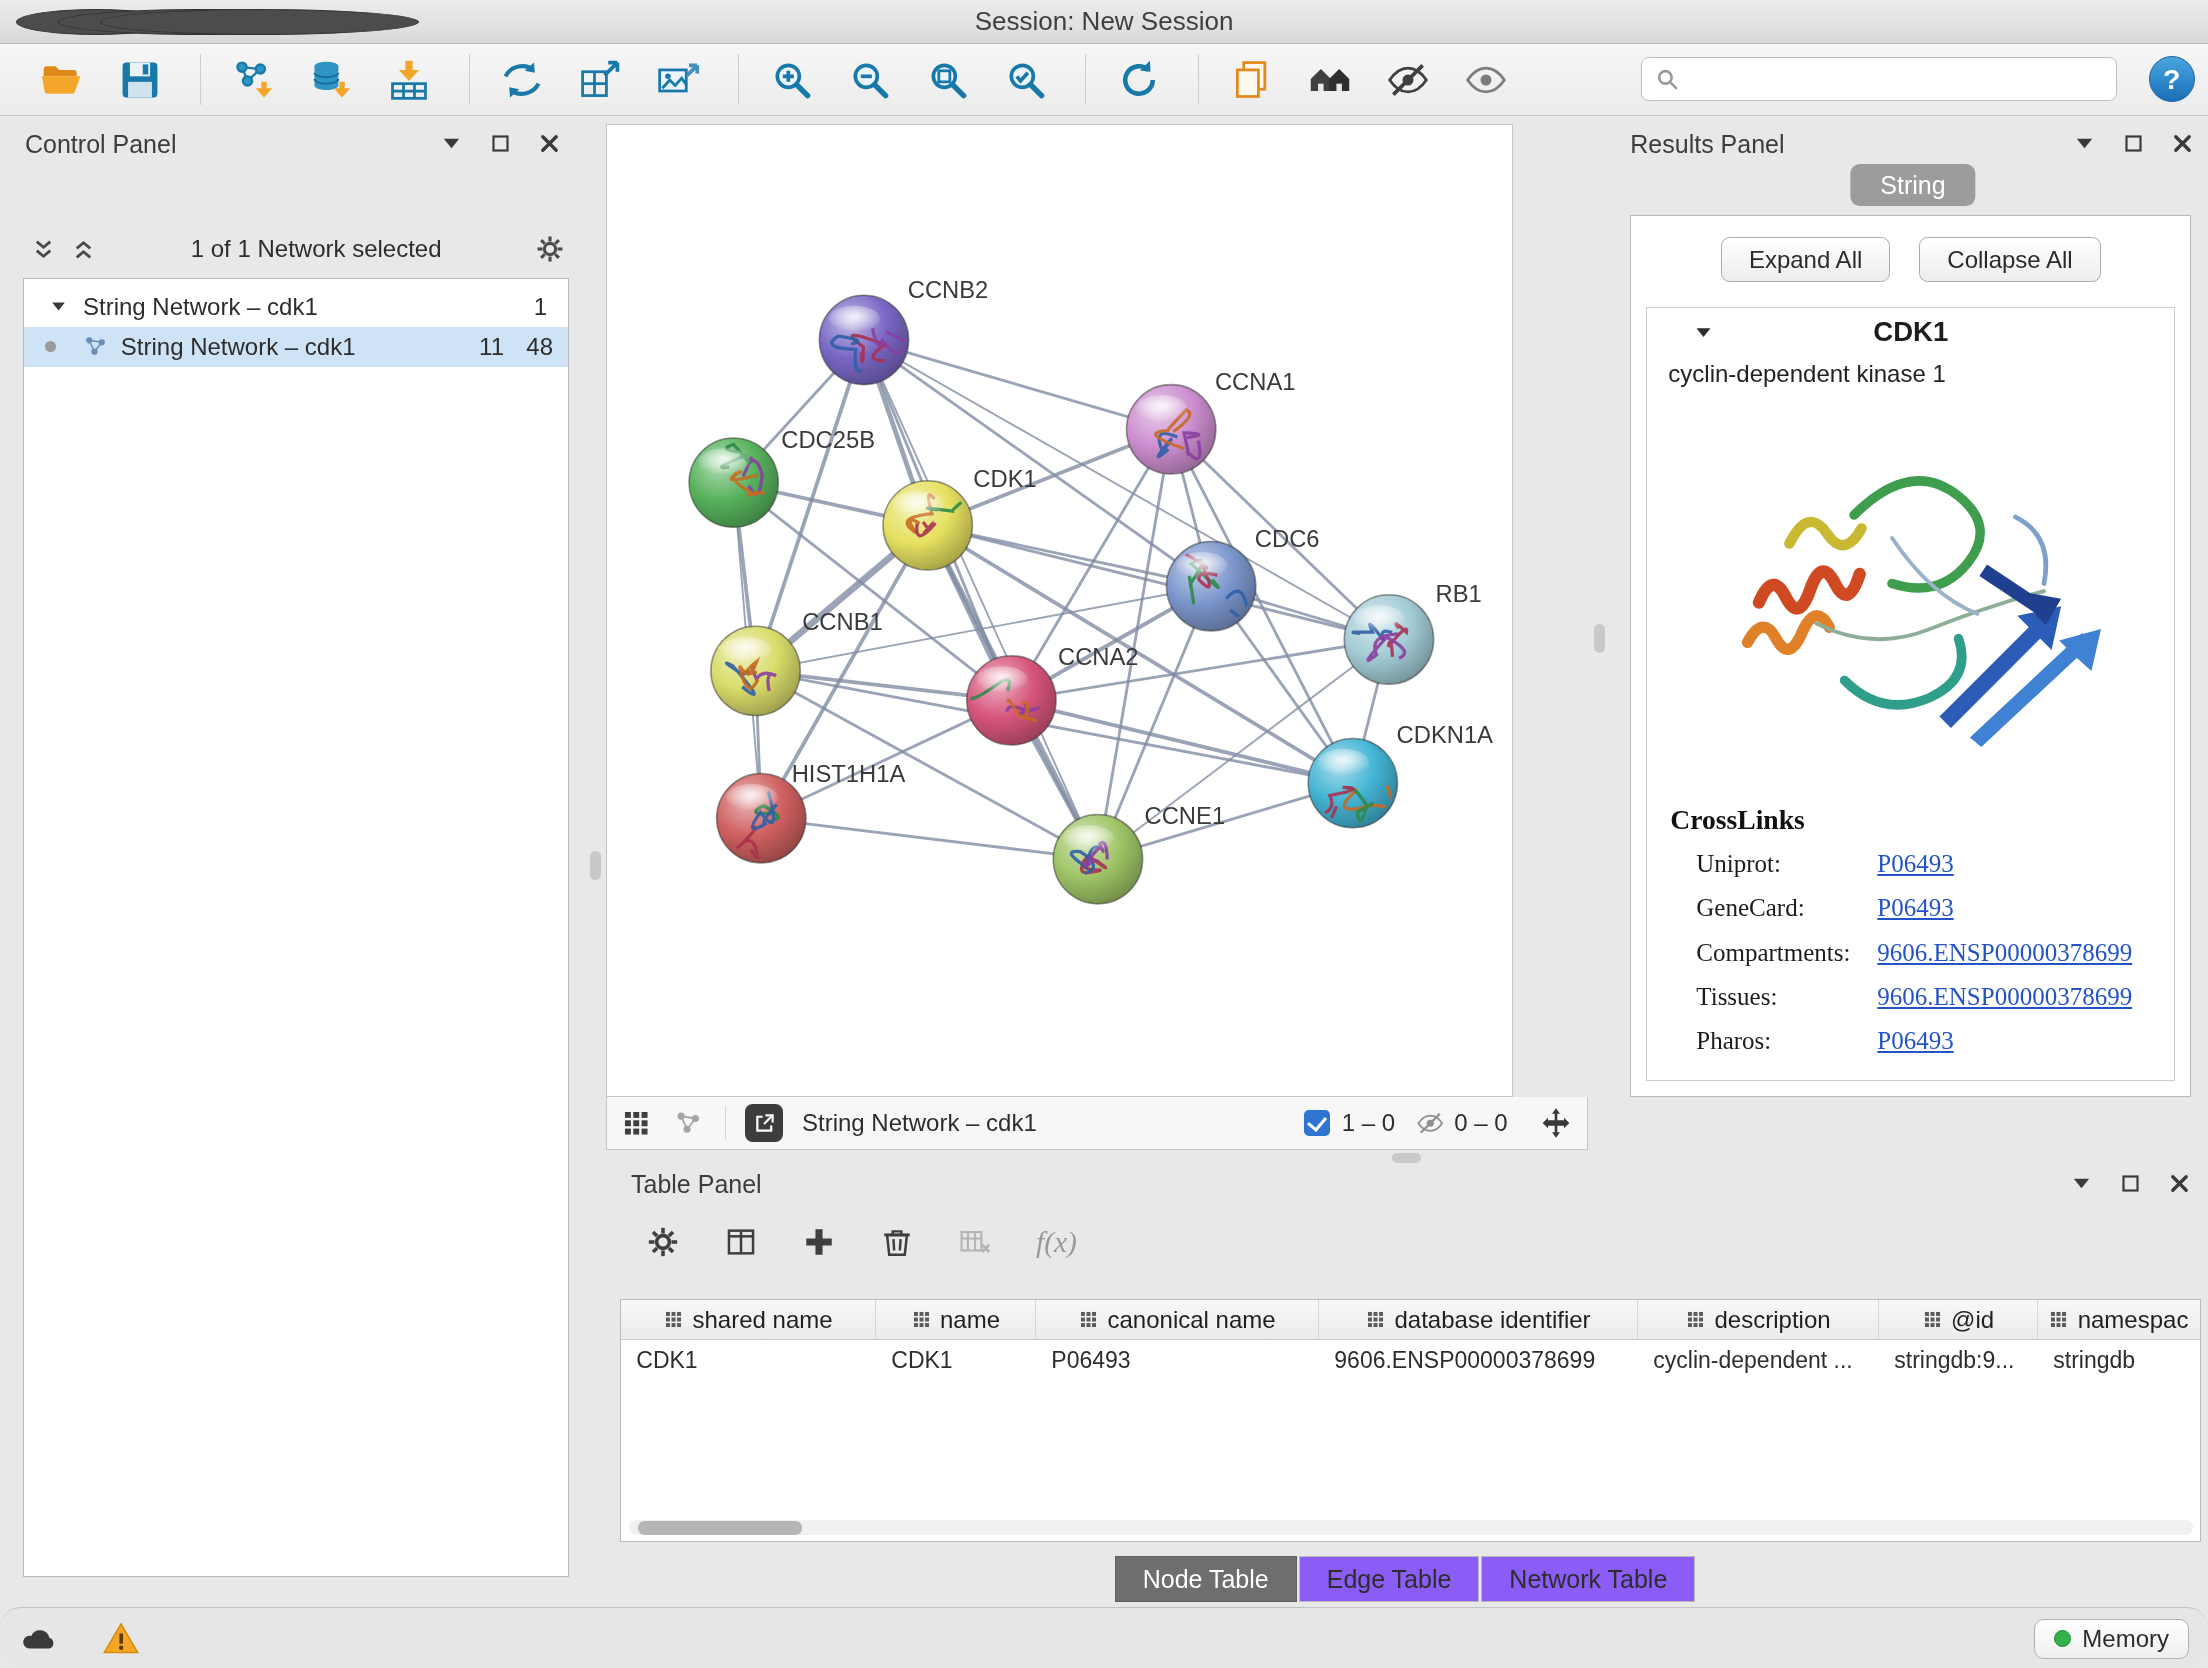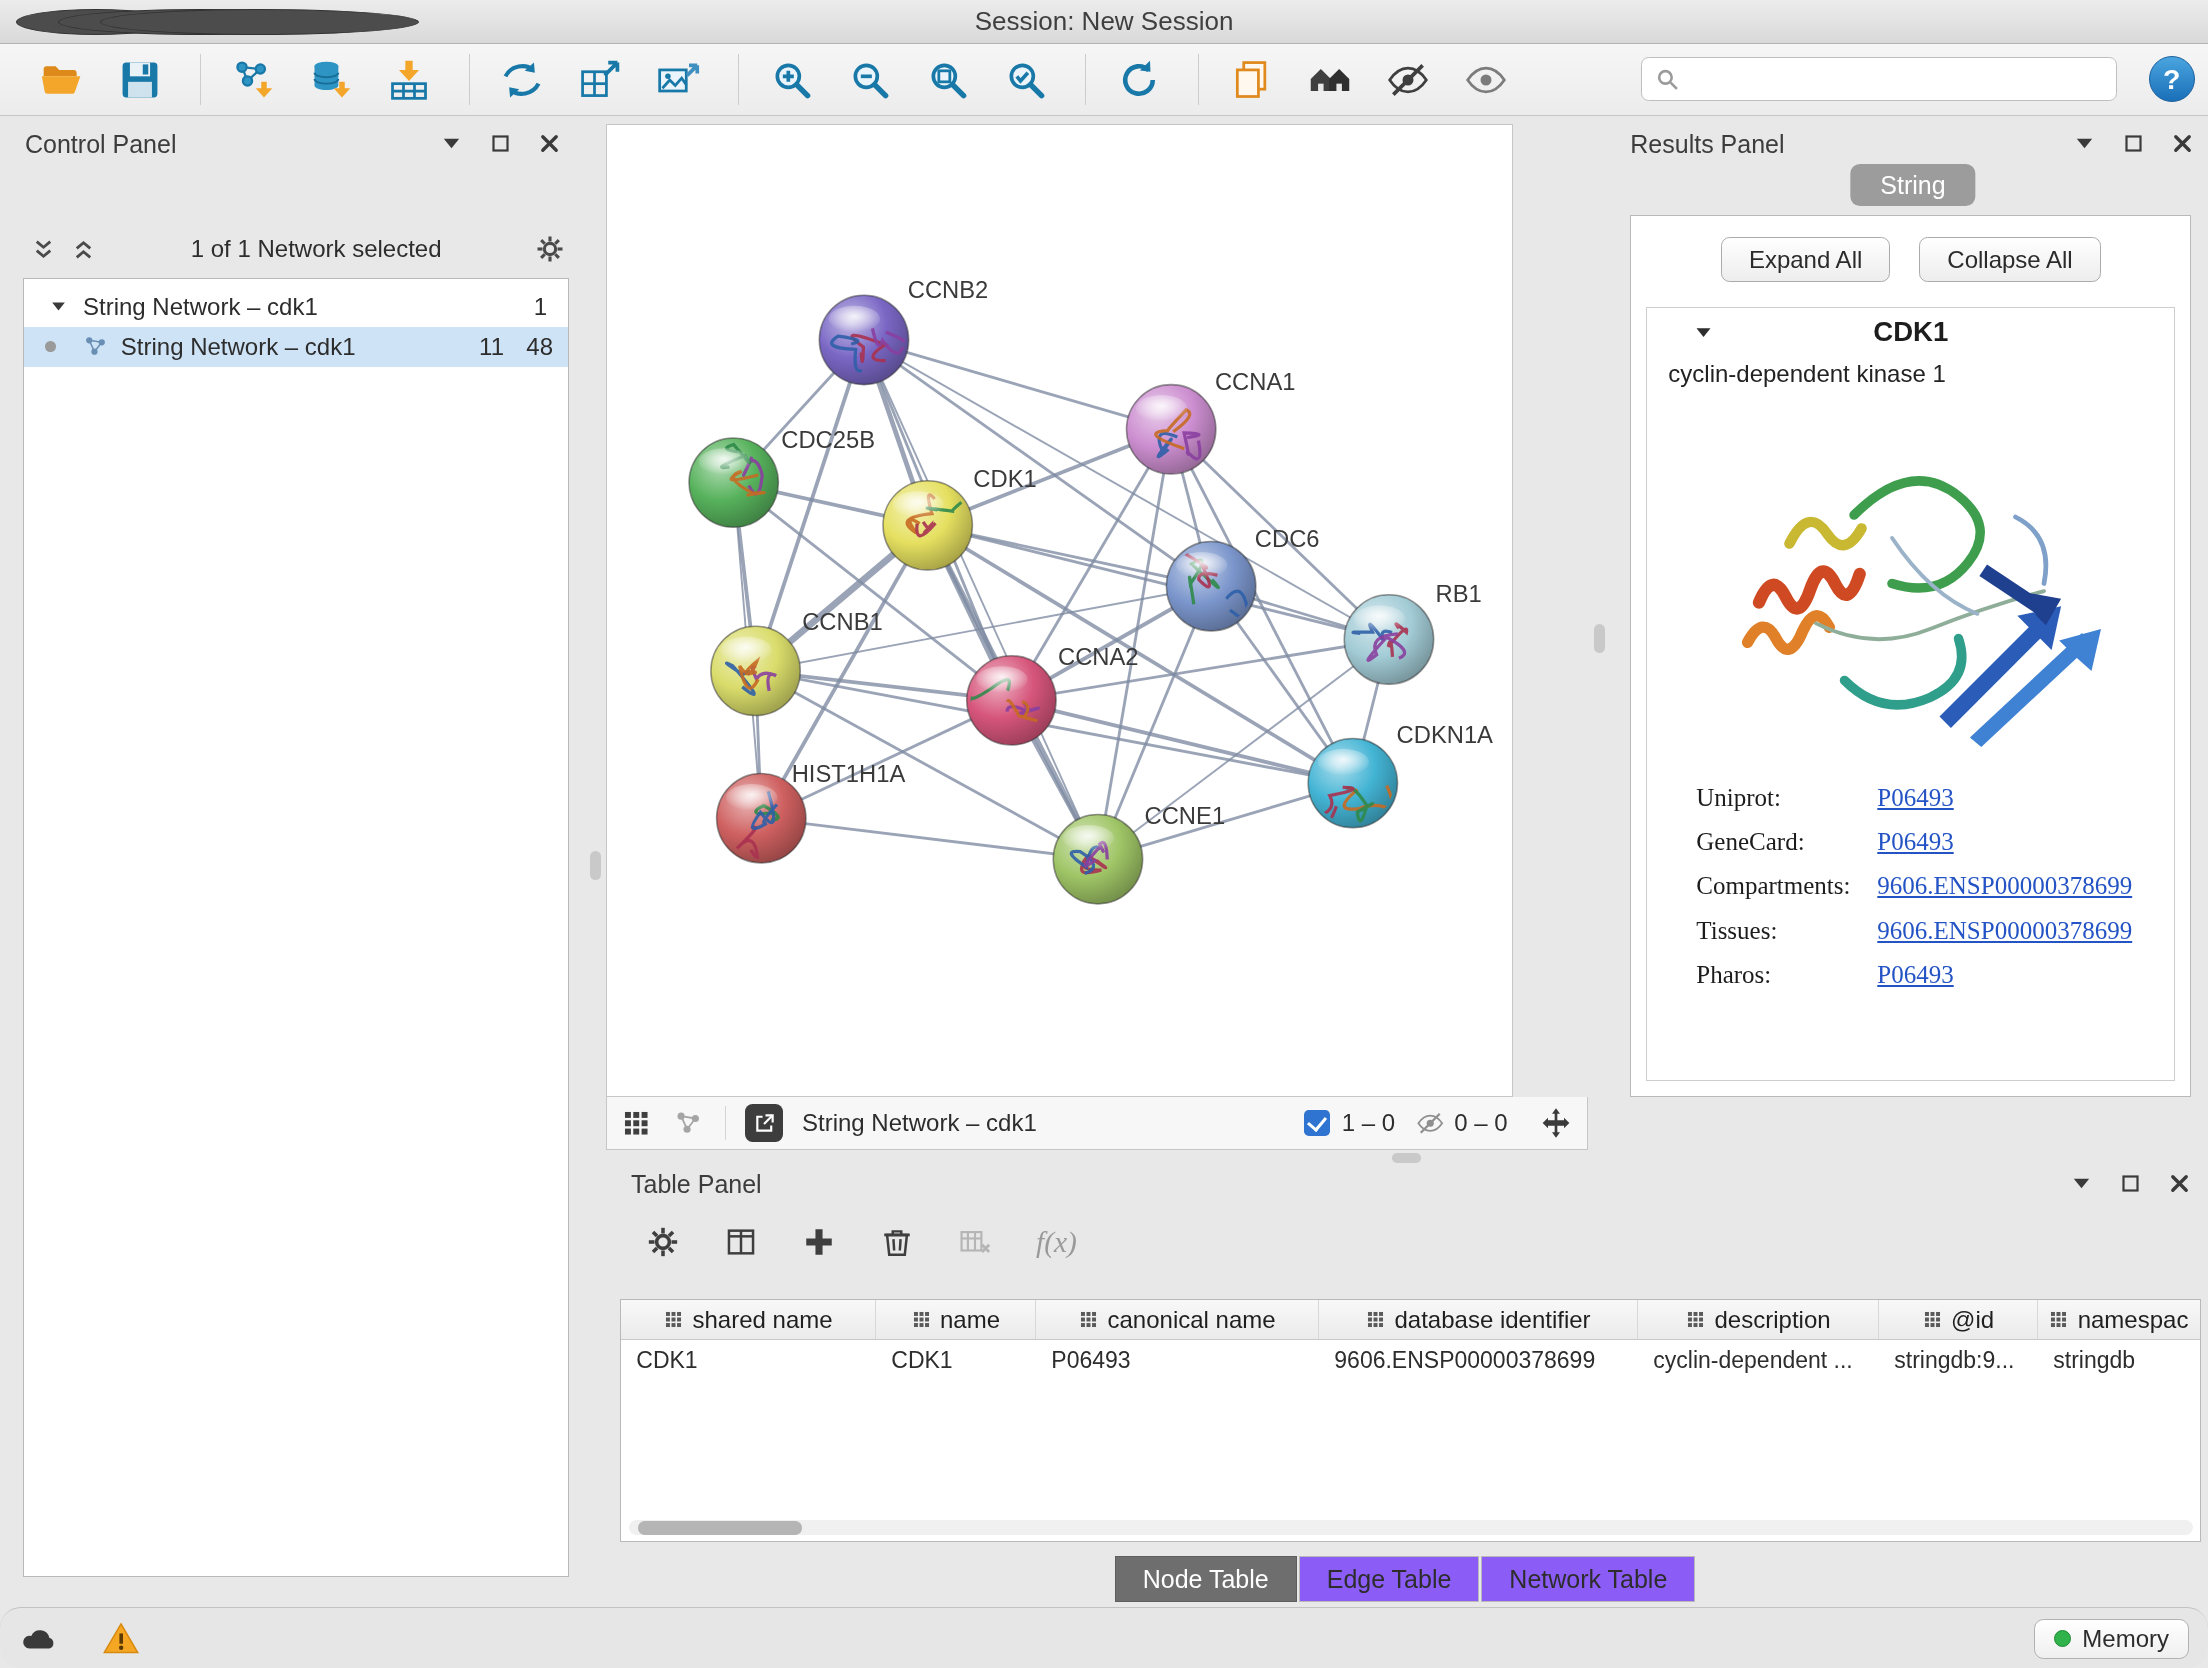--- a/index.html
+++ b/index.html
@@ -805,20 +805,21 @@
         </g>
         <g fill="#3f82d4">
           <path d="M282 352L400 242l10 12-116 108z"></path>
           <path d="M394 268l-18-18 44-12-10 44z"></path>
         </g>
         <g fill="#1f3f8f">
           <path d="M300 170l60 40-8 12-60-40z"></path>
           <path d="M352 224l-8-24 34 6-16 28z"></path>
         </g>
       </svg>
+      <div class="xl-title">CrossLinks</div>
       <div class="xrow">
         <span class="lab">Uniprot:</span>
         <span class="link">P06493</span>
       </div>
       <div class="xrow">
         <span class="lab">GeneCard:</span>
         <span class="link">P06493</span>
       </div>
       <div class="xrow">
         <span class="lab">Compartments:</span>

